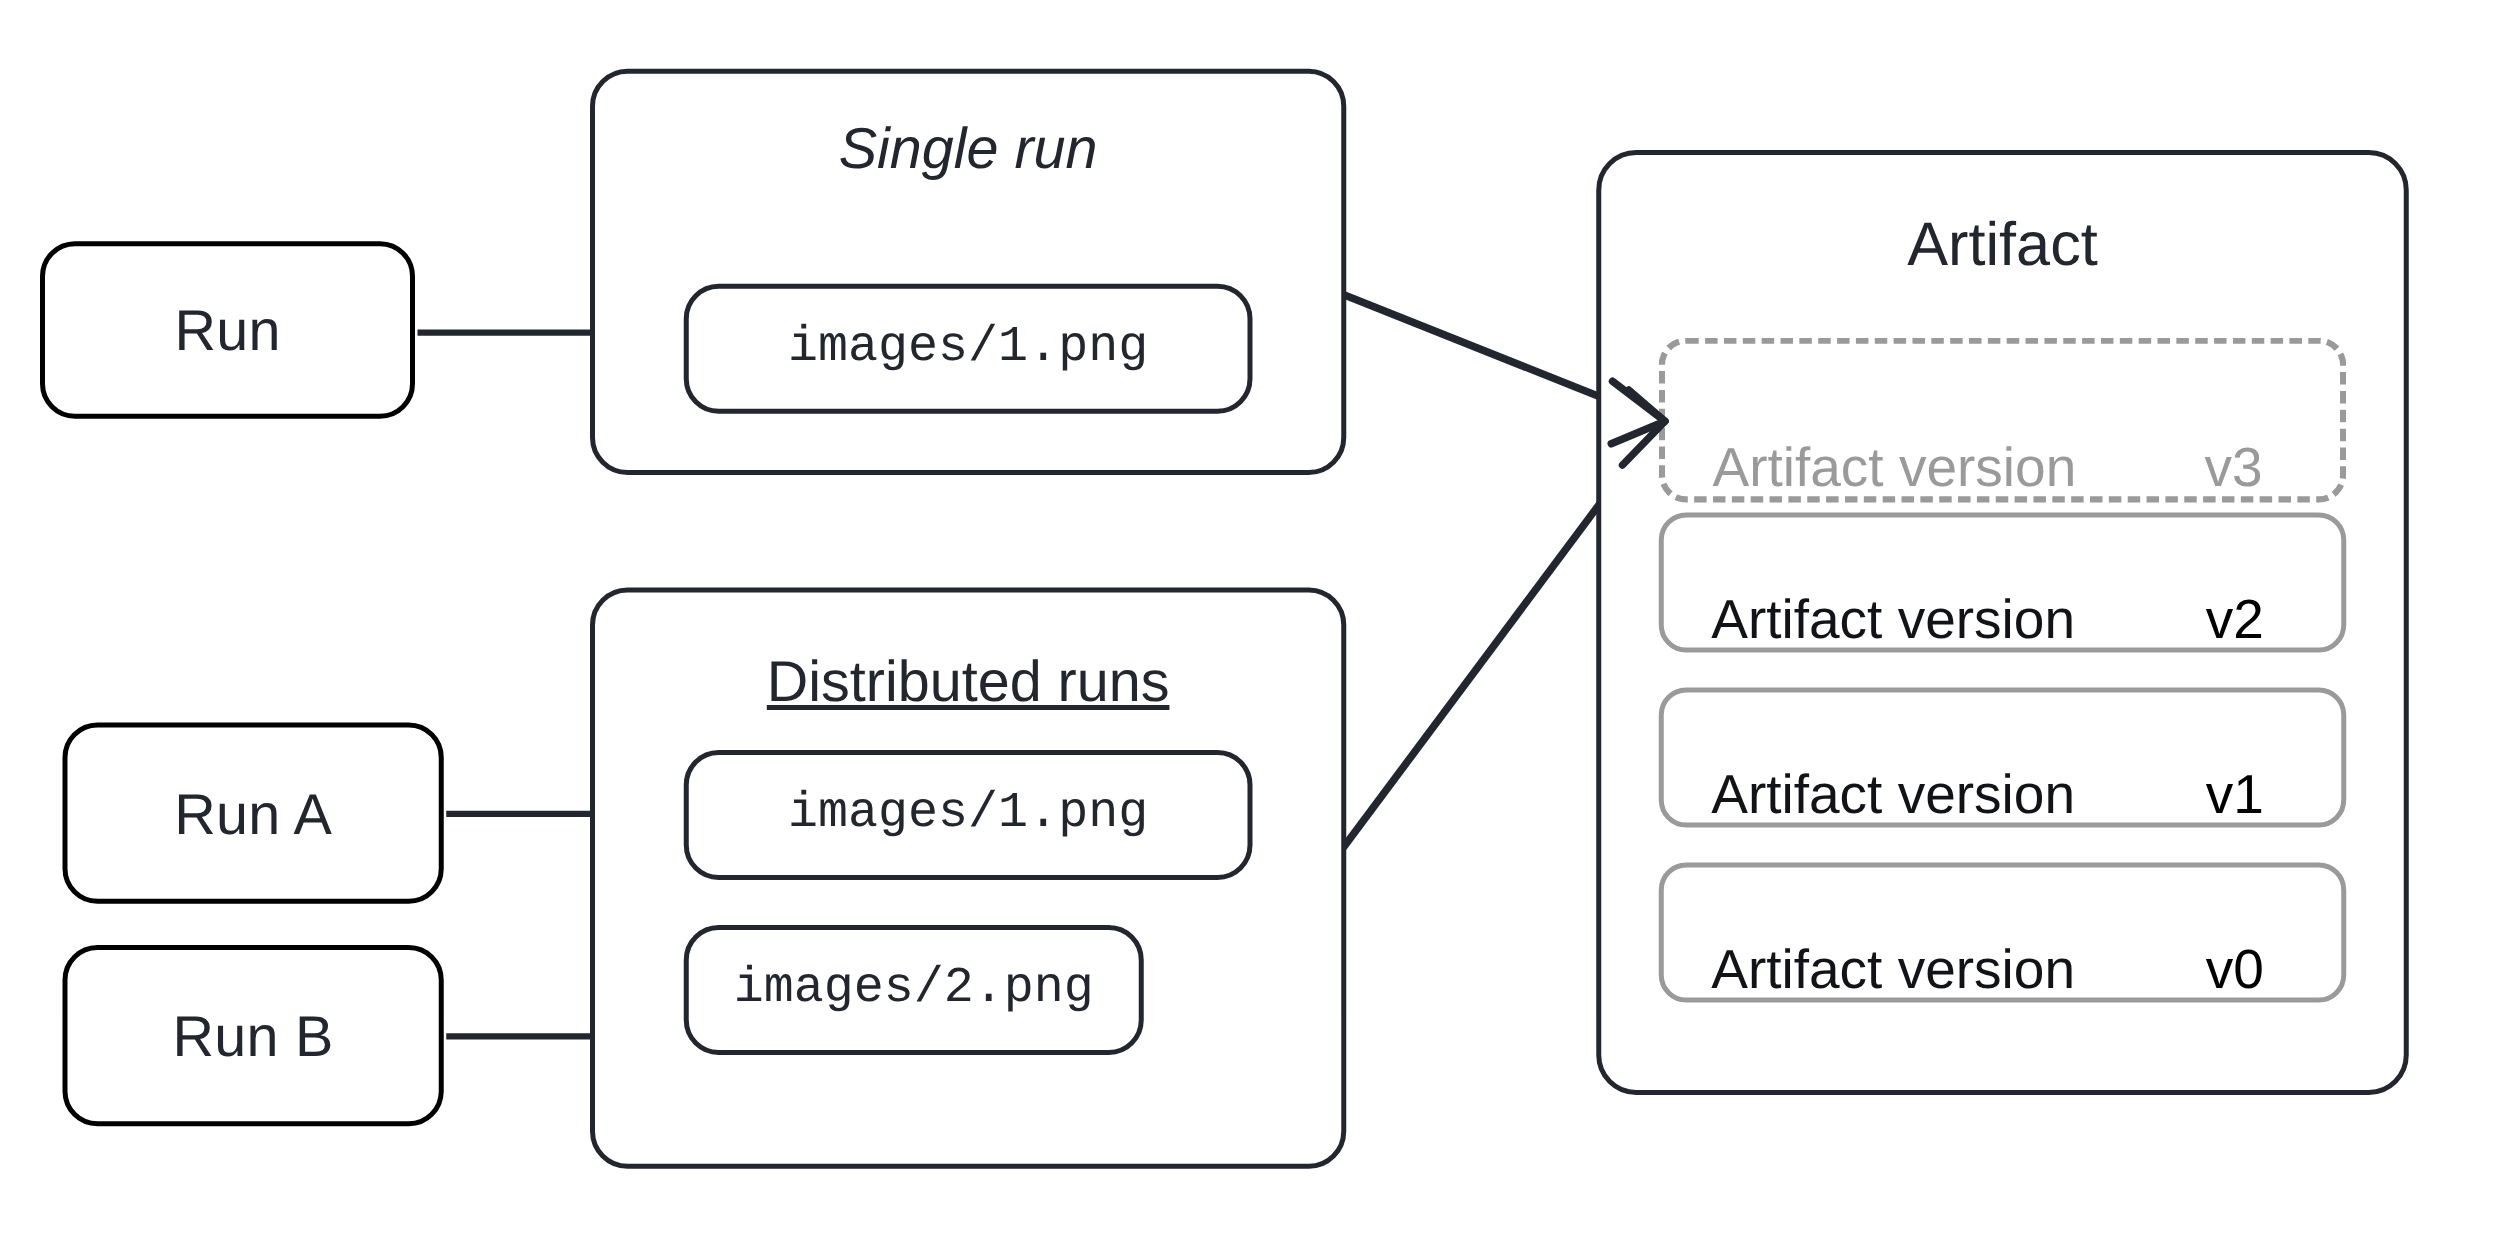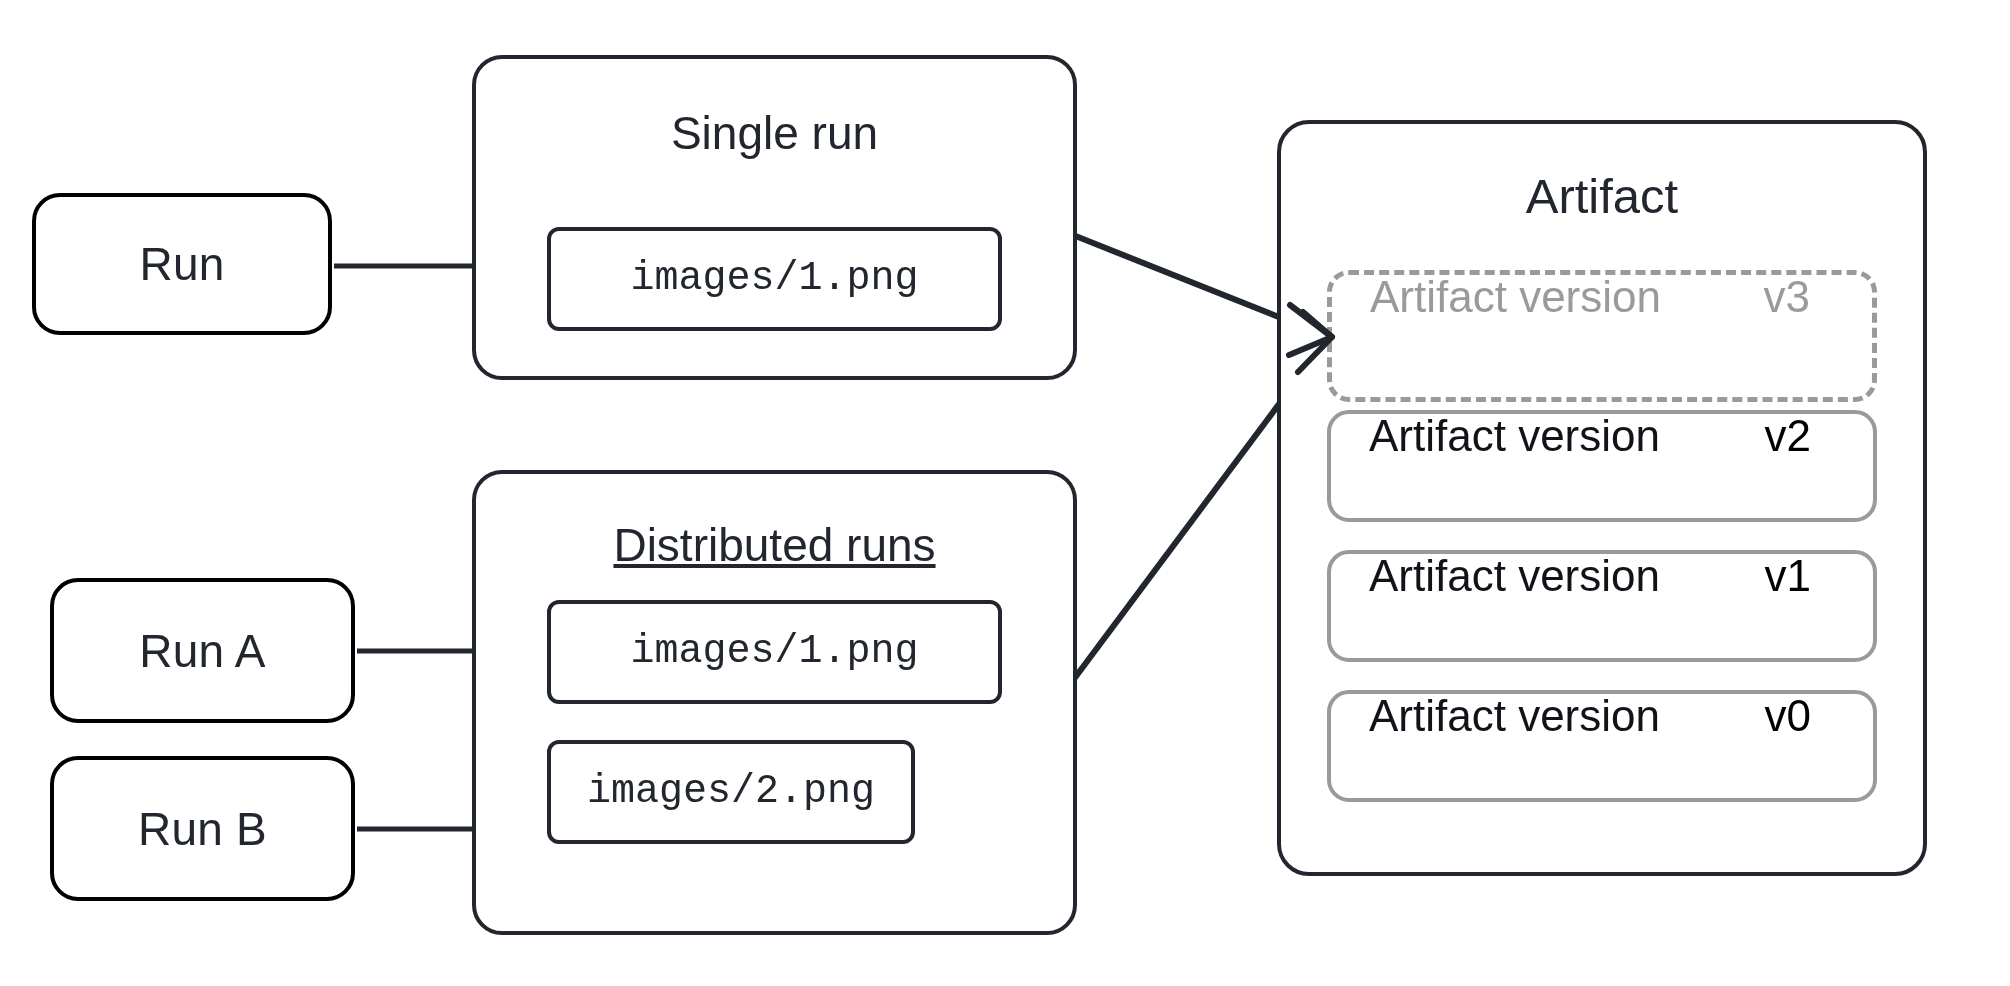--- a/index.html
+++ b/index.html
@@ -61,21 +61,21 @@
     color: #22262e;
     white-space: nowrap;
   }
 
   
   .file-box {
     position: absolute;
     box-sizing: border-box;
     background: #ffffff;
     border: 4px solid #22262e;
-    border-radius: 12px;
+    border-radius: 28px;
     display: flex;
     align-items: center;
     justify-content: center;
   }
   .file-label {
     font-family: "Liberation Mono", "DejaVu Sans Mono", monospace;
     font-size: 40px;
     line-height: 1;
     color: #22262e;
     white-space: nowrap;
@@ -99,21 +99,21 @@
     color: #22262e;
     white-space: nowrap;
   }
   .version-row {
     position: absolute;
     box-sizing: border-box;
     background: #ffffff;
     border: 4px solid #9a9a9a;
     border-radius: 22px;
     display: flex;
-    align-items: flex-start;
+    align-items: flex-end;
     padding: 0 34px 0 38px;
   }
   .version-row.pending {
     border-style: dashed;
     border-color: #9a9a9a;
     border-width: 5px;
   }
   .version-name {
     font-size: 44px;
     line-height: 1;
@@ -173,21 +173,21 @@
 
   <div class="node run-pill" style="left:50px; top:578px; width:305px; height:145px;">
     <span class="node-label">Run A</span>
   </div>
 
   <div class="node run-pill" style="left:50px; top:756px; width:305px; height:145px;">
     <span class="node-label">Run B</span>
   </div>
 
   <div class="group" style="left:472px; top:55px; width:605px; height:325px;">
-    <div class="group-title" style="top:51px;">Single run</div>
+    <div class="group-title" style="top:36px;font-style:italic;">Single run</div>
   </div>
   <div class="file-box" style="left:547px; top:227px; width:455px; height:104px;">
     <span class="file-label">images/1.png</span>
   </div>
 
   <div class="group" style="left:472px; top:470px; width:605px; height:465px;">
     <div class="group-title" style="top:48px;text-decoration:underline;">Distributed runs</div>
   </div>
   <div class="file-box" style="left:547px; top:600px; width:455px; height:104px;">
     <span class="file-label">images/1.png</span>

